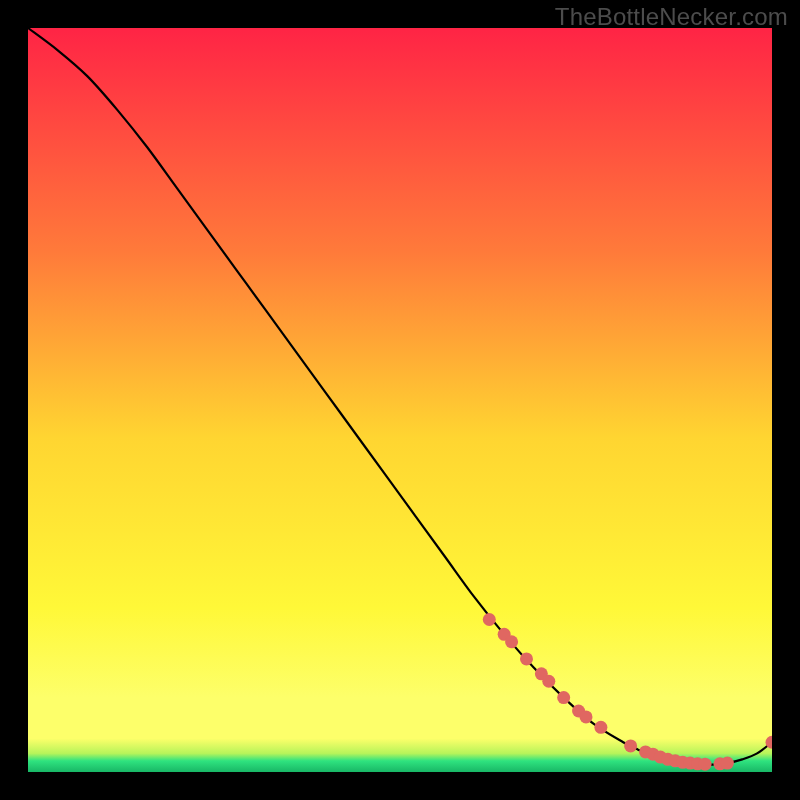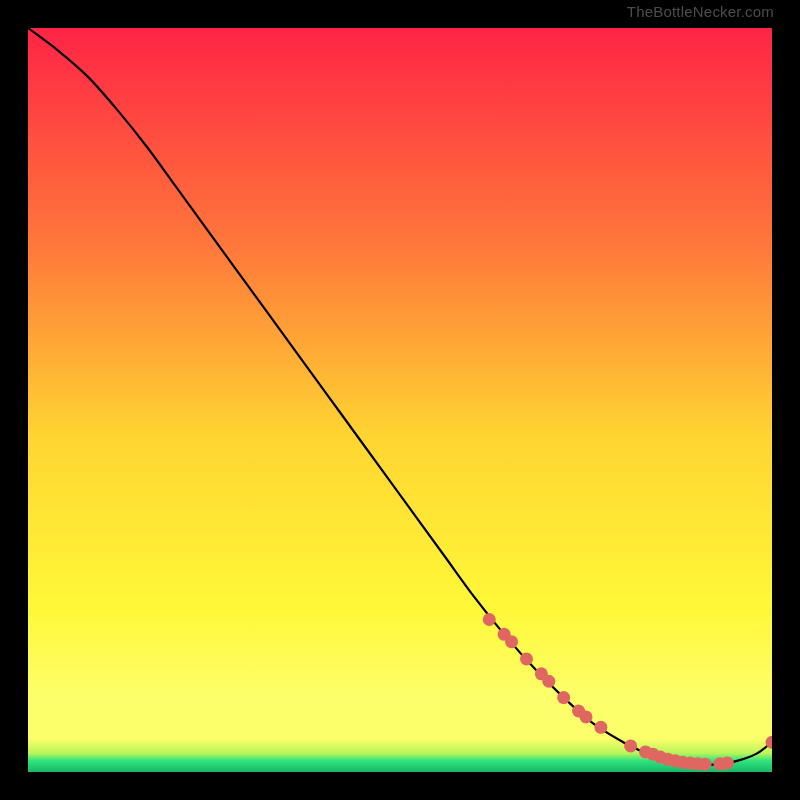--- a/index.html
+++ b/index.html
@@ -6,23 +6,23 @@
   html, body { width: 800px; height: 800px; overflow: hidden; background: #000; }
   .stage {
     position: relative;
     width: 800px;
     height: 800px;
     background: #000;
   }
   .watermark {
     position: absolute;
     top: 3px;
-    right: 26px;
+    right: 12px;
     font-family: Arial, Helvetica, sans-serif;
-    font-size: 15px;
+    font-size: 24px;
     color: #4c4c4c;
     letter-spacing: 0.2px;
   }
   .plot {
     position: absolute;
     top: 28px;
     left: 28px;
     width: 744px;
     height: 744px;
   }

